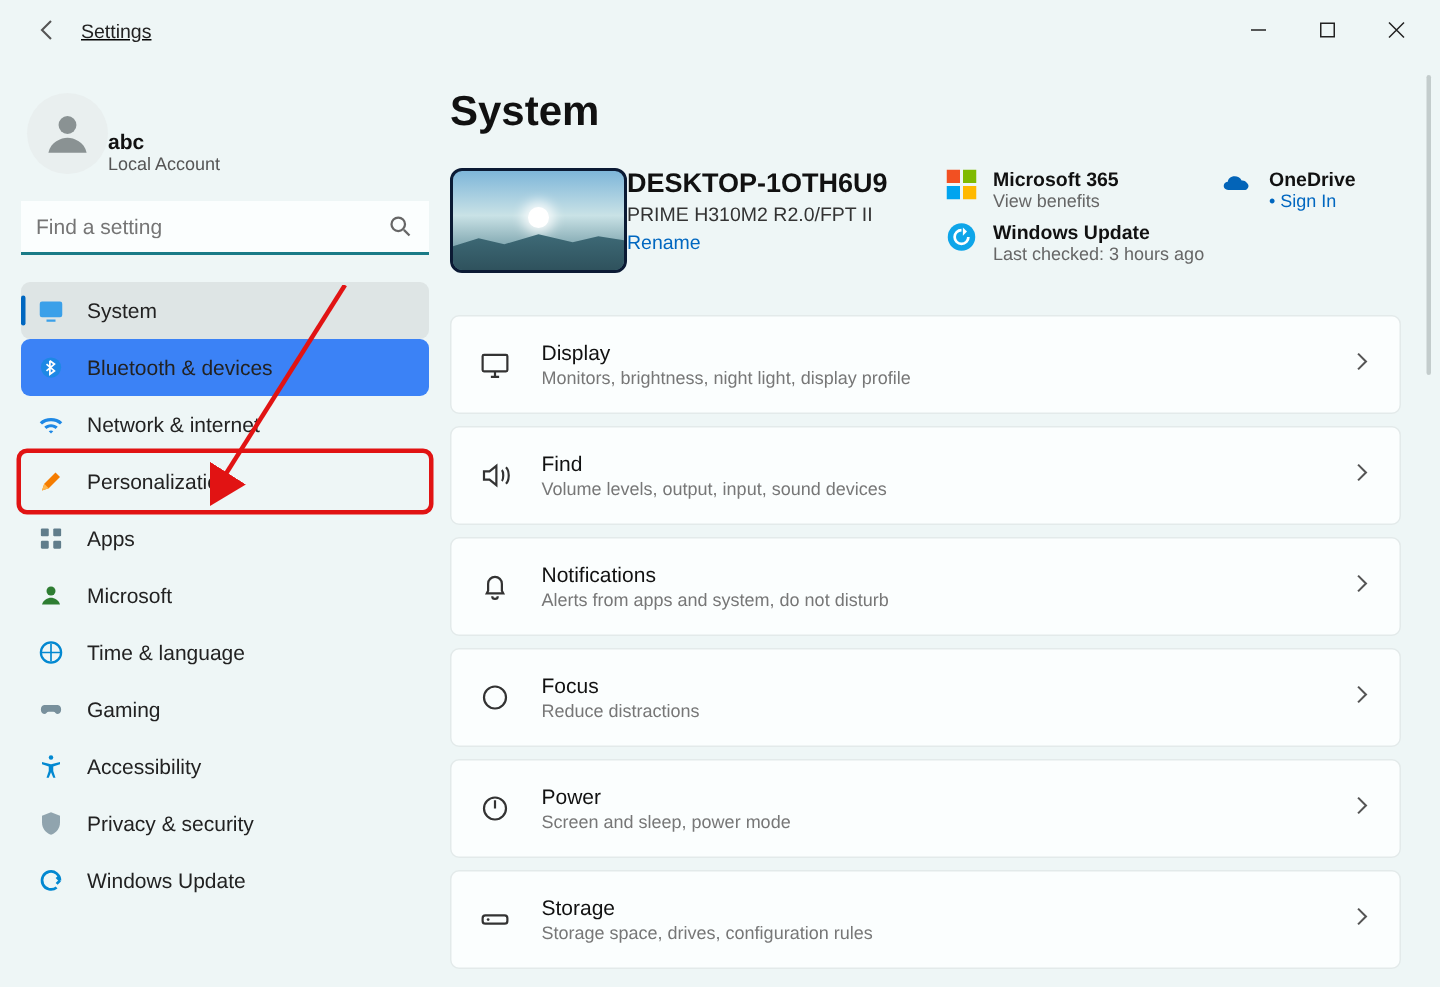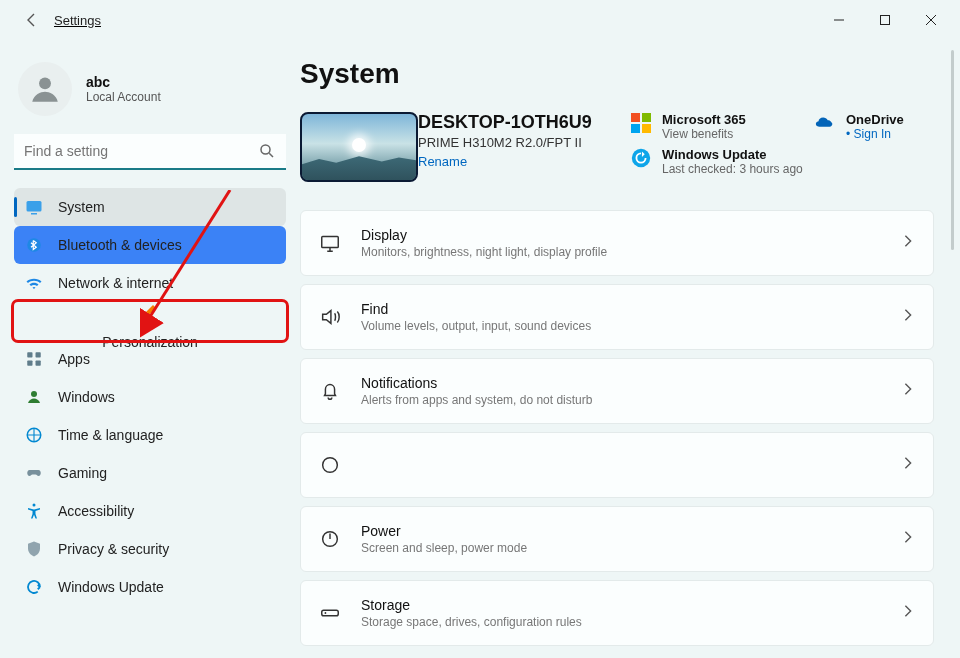--- a/index.html
+++ b/index.html
@@ -10,37 +10,37 @@
 .titlebar .back { width: 24px; height: 24px; display:flex; align-items:center; justify-content:center; color:#555; }
 .titlebar .title { margin-left: 10px; font-size: 13px; color: #222; }
 .titlebar .spacer { flex: 1; }
 .titlebar .winbtn { width: 46px; height: 32px; display:flex; align-items:center; justify-content:center; color:#222; }
 .titlebar .winbtn svg { display:block; }
 
 .content { display: flex; height: calc(100% - 40px); }
 
 
 .sidebar { width: 300px; padding: 14px 14px 0 14px; }
-.account { display:flex; align-items:center; gap:14px; margin: 8px 0 18px 4px; }
+.account { display:flex; align-items:flex-end; margin: 8px 0 18px 4px; }
 .avatar { width: 54px; height:54px; border-radius:50%; background:#e9efef; display:flex; align-items:center; justify-content:center; }
 .avatar svg { fill:#8a9293; }
 .account .lines .name { font-size:14px; font-weight:600; color:#111; }
 .account .lines .sub { font-size:12px; color:#555; }
 
 .search { position:relative; margin-bottom: 18px; }
 .search input { width: 100%; height: 36px; border: none; border-bottom: 2px solid #1a7b87; background:#fbfefe; padding: 0 36px 0 10px; font-size:14px; color:#333; outline:none; }
 .search .sicon { position:absolute; right:10px; top:8px; color:#666; }
 
 .nav { list-style:none; }
 .nav li { height: 38px; border-radius:6px; display:flex; align-items:center; padding: 0 10px; gap:14px; font-size:14px; color:#222; cursor:pointer; position:relative; }
 .nav li.selected { background:#dee5e5; }
 .nav li.selected::before { content:""; position:absolute; left:0px; top:9px; bottom:9px; width:3px; background:#0067c0; border-radius:3px; }
 .nav li.bt { background:#3b82f6; }
 .nav li .nicon { width:20px; height:20px; display:flex; align-items:center; justify-content:center; }
-.nav li.highlight-box { outline: 3px solid #e11313; outline-offset: 0; border-radius:4px;flex-direction:column; }
+.nav li.highlight-box { outline: 3px solid #e11313; outline-offset: 0; border-radius:4px; }
 
 
 .arrow-svg { position:absolute; left:140px; top:190px; pointer-events:none; }
 
 
 .main { flex:1; padding: 18px 6px 0 0; position:relative; overflow:hidden; }
 .main h1 { font-size:28px; font-weight:600; color:#111; margin-bottom:22px; }
 
 .topcards { display:flex; align-items:flex-start; margin-bottom:28px; }
 .thumb { width:118px; height:70px; border-radius:8px; border:2px solid #0b1a34; overflow:hidden; background:linear-gradient(#7eb6d9 0%, #c9e2e6 45%, #4b7b88 100%); position:relative; }
@@ -169,21 +169,21 @@
           </span>
         <span>Apps</span>
       </li>
       <li>
         <span class="nicon">
             <svg width="18" height="18" viewBox="0 0 24 24" fill="#2e7d32">
               <circle cx="12" cy="8" r="4"></circle>
               <path d="M4 20c1-4 5-6 8-6s7 2 8 6z"></path>
             </svg>
           </span>
-        <span>Windows</span>
+        <span>Microsoft</span>
       </li>
       <li>
         <span class="nicon">
             <svg width="18" height="18" viewBox="0 0 24 24">
               <circle cx="12" cy="12" r="9" fill="none" stroke="#0288d1" stroke-width="2"></circle>
               <path d="M12 4v16M4 12h16" stroke="#0288d1" stroke-width="1.5" fill="none"></path>
             </svg>
           </span>
         <span>Time &amp; language</span>
       </li>
@@ -325,20 +325,24 @@
               <path d="M5 2l6 6-6 6" fill="none" stroke="#555" stroke-width="1.6"></path>
             </svg></span>
       </div>
       <div class="card">
         <span class="cicon">
             <svg width="22" height="22" viewBox="0 0 24 24" fill="none" stroke="#333" stroke-width="1.6">
               <circle cx="12" cy="12" r="8"></circle>
               <path d="M12 8a4 4 0 100 8 4 4 0 010-8z" fill="#333" stroke="none"></path>
             </svg>
           </span>
+        <div class="ctext">
+            <div class="ct1">Focus</div>
+            <div class="ct2">Reduce distractions</div>
+          </div>
         <span class="chev"><svg width="14" height="14" viewBox="0 0 16 16">
               <path d="M5 2l6 6-6 6" fill="none" stroke="#555" stroke-width="1.6"></path>
             </svg></span>
       </div>
       <div class="card">
         <span class="cicon">
             <svg width="22" height="22" viewBox="0 0 24 24" fill="none" stroke="#333" stroke-width="1.6">
               <circle cx="12" cy="12" r="8"></circle>
               <path d="M12 6v6"></path>
             </svg>

